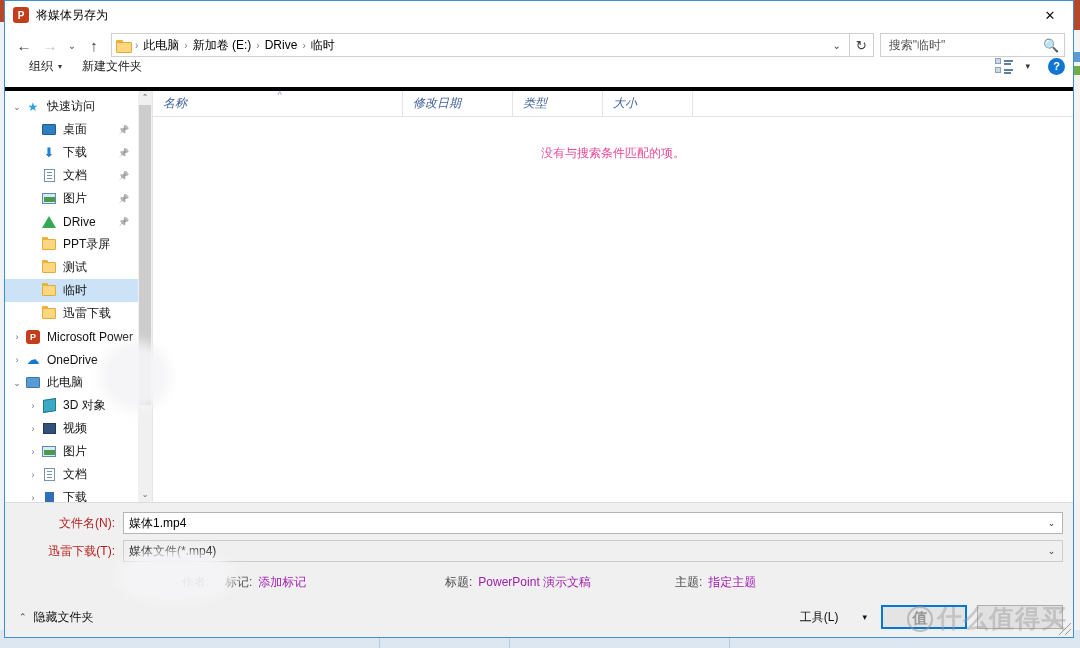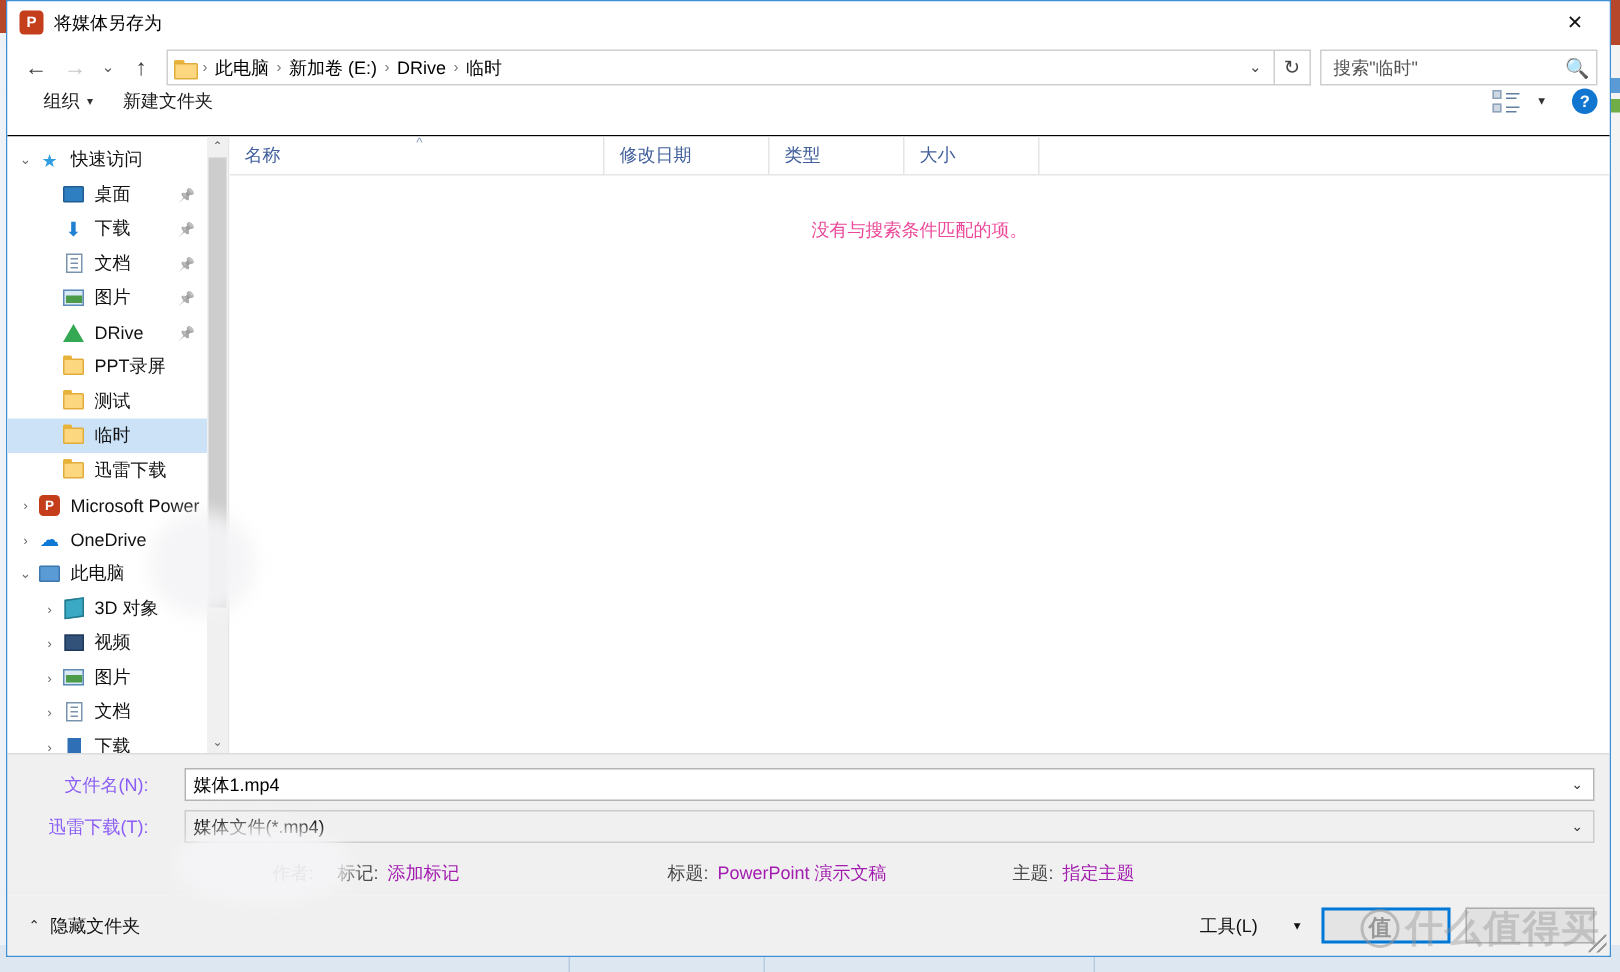--- a/index.html
+++ b/index.html
@@ -139,21 +139,21 @@
   }
   .searchbox input::placeholder { color: #555; }
   .search-icon { font-size: 13px; color: #4a4a4a; flex: 0 0 14px; text-align: center; }
 
   
   .cmdbar {
     height: 30px; flex: 0 0 30px;
     display: flex; align-items: center;
     padding: 0 8px 16px 14px;
     background: #ffffff;
-    border-bottom: 1px solid #000000;
+    border-bottom: 4px solid #000000;
   }
   .cmd-item {
     font-size: 12px; color: #1a1a1a; padding: 0 10px; height: 24px;
     display: flex; align-items: center; gap: 5px;
   }
   .cmd-caret { font-size: 8px; color: #333; }
   .cmd-right { margin-left: auto; display: flex; align-items: center; gap: 4px; }
   .view-icon {
     width: 20px; height: 16px; position: relative;
   }
@@ -228,21 +228,21 @@
   }
   .sb-arrow { font-size: 8px; color: #666; height: 14px; line-height: 14px; }
   .sb-thumb {
     position: absolute; top: 14px; left: 1px; width: 12px; height: 300px;
     background: #cdcdcd;
   }
 
   .list-pane { flex: 1 1 auto; position: relative; background: #fff; overflow: hidden; }
   .col-head {
     height: 26px; display: flex; align-items: stretch;
-    border-bottom: 1px solid #e5e5e5; background: #fff;
+    border-bottom: 1px solid #e5e5e5; background: #fff; font-style: italic;
   }
   .col {
     display: flex; align-items: center;
     font-size: 12px; color: #41609b;
     padding-left: 10px;
     border-right: 1px solid #e5e5e5;
     position: relative;
   }
   .sort-caret {
     position: absolute; left: 50%; top: -1px; font-size: 9px; color: #8aa0c0;
@@ -254,22 +254,22 @@
 
   
   .form-area {
     flex: 0 0 auto;
     background: #f0f0f0;
     border-top: 1px solid #dcdcdc;
     padding: 8px 10px 0 10px;
   }
   .form-row { display: flex; align-items: center; height: 24px; margin-bottom: 4px; }
   .form-label {
-    flex: 0 0 108px; text-align: right; padding-right: 24px;
-    font-size: 12px; color: #8b5cf6;
+    flex: 0 0 108px; text-align: right; padding-right: 8px;
+    font-size: 12px; color: #b91c1c;
   }
   .form-input {
     flex: 1 1 auto; height: 22px; background: #fff;
     border: 1px solid #b4b4b4; display: flex; align-items: center;
     padding: 0 2px 0 5px; font-size: 12px; color: #000;
   }
   .form-input.combo-grey { background: #f0f0f0; border-color: #cccccc; }
   .combo-arrow {
     margin-left: auto; width: 17px; height: 20px;
     display: flex; align-items: center; justify-content: center;

